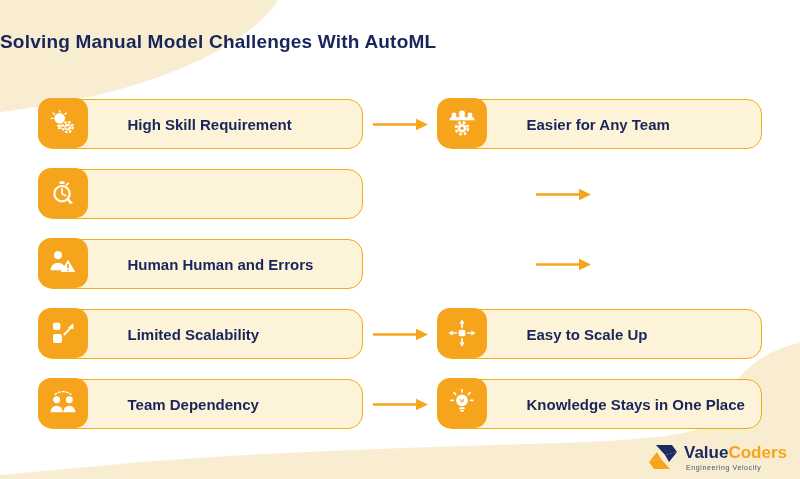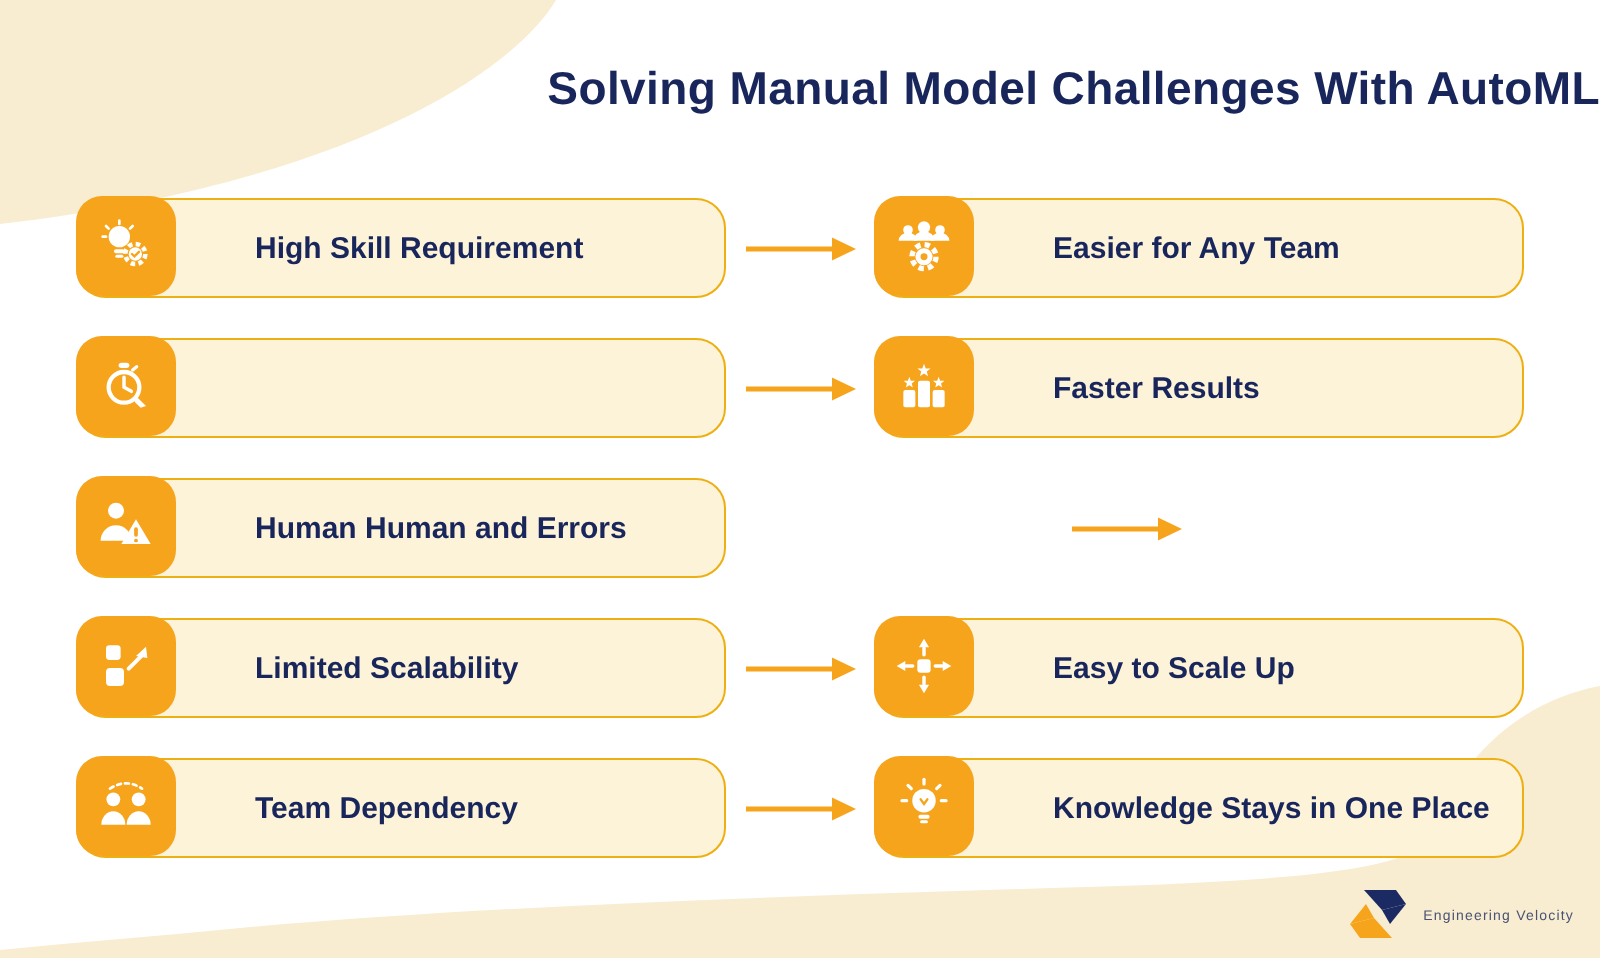--- a/index.html
+++ b/index.html
@@ -3,22 +3,22 @@
 <meta charset="utf-8">
 <style>
   html,body{margin:0;padding:0;}
   body{
     width:800px;height:479px;position:relative;overflow:hidden;
     background:#ffffff;
     font-family:"Liberation Sans", sans-serif;
   }
   .bg-svg{position:absolute;left:0;top:0;z-index:0;}
   .title{
-    position:absolute;left:0;top:31px;width:800px;text-align:right;
-    font-size:23px;font-weight:800;color:#18265B;letter-spacing:.2px;z-index:2;
+    position:absolute;left:0;top:31px;width:800px;text-align:left;
+    font-size:19px;font-weight:800;color:#18265B;letter-spacing:.2px;z-index:2;
   }
   #rows-layer{position:absolute;left:0;top:0;width:800px;height:479px;z-index:2;}
   .row{position:absolute;left:38px;width:724px;height:50px;display:flex;align-items:center;}
   .pill{
     box-sizing:border-box;width:325px;height:50px;flex:none;
     background:#FDF3D9;border:1.5px solid #EDAF12;border-radius:15px;
     display:flex;align-items:center;position:relative;
   }
   .icon-box{
     width:50px;height:50px;flex:none;margin:-1.5px 0 0 -1.5px;
@@ -118,37 +118,20 @@
             </svg>
           </span>
       </div>
     </div>
     <div class="arrow">
       <svg width="56" height="13" viewBox="0 0 56 13">
         <line x1="1" y1="6.5" x2="45" y2="6.5" stroke="#F7A41D" stroke-width="2.4"></line>
         <polygon points="56,6.5 44,0.8 44,12.2" fill="#F7A41D"></polygon>
       </svg>
     </div>
-    <div class="pill">
-      <div class="icon-box">
-        <span class="icon-slot">
-            <svg width="32" height="32" viewBox="0 0 48 48">
-              <g fill="#fff">
-                <rect x="8.5" y="27" width="9" height="13" rx="1.5"></rect>
-                <rect x="19.5" y="20" width="9" height="20" rx="1.5"></rect>
-                <rect x="30.5" y="27" width="9" height="13" rx="1.5"></rect>
-                <path d="M0,-4.5 L1.1,-1.5 L4.3,-1.4 L1.8,0.6 L2.6,3.6 L0,1.9 L-2.6,3.6 L-1.8,0.6 L-4.3,-1.4 L-1.1,-1.5 Z" transform="translate(13,21.5)"></path>
-                <path d="M0,-5.2 L1.3,-1.7 L4.9,-1.6 L2.1,0.7 L3,4.1 L0,2.2 L-3,4.1 L-2.1,0.7 L-4.9,-1.6 L-1.3,-1.7 Z" transform="translate(24,12.5)"></path>
-                <path d="M0,-4.5 L1.1,-1.5 L4.3,-1.4 L1.8,0.6 L2.6,3.6 L0,1.9 L-2.6,3.6 L-1.8,0.6 L-4.3,-1.4 L-1.1,-1.5 Z" transform="translate(35,21.5)"></path>
-              </g>
-            </svg>
-          </span>
-      </div>
-      <span class="pill-label">Faster Results</span>
-    </div>
   </div>
 
   <div class="row" style="top: 239px;">
     <div class="pill">
       <div class="icon-box">
         <span class="icon-slot">
             <svg width="32" height="32" viewBox="0 0 48 48">
               <g fill="#fff">
                 <circle cx="16.5" cy="12.5" r="6"></circle>
                 <path d="M5,35 a11.5,11.5 0 0 1 23,0 z"></path>
@@ -262,15 +245,18 @@
 </div>
 
 <div class="logo">
   <svg width="30" height="30" viewBox="0 0 30 30">
     <path d="M8 3 L24 3 L29 10 L17 13 Z" fill="#1B2A63"></path>
     <path d="M29 10 L17 13 L21 20 Z" fill="#1B2A63"></path>
     <path d="M22 27 L6 27 L1 20 L13 17 Z" fill="#F7A41D"></path>
     <path d="M1 20 L13 17 L9 10 Z" fill="#F7A41D"></path>
   </svg>
   <div class="logo-text">
+    <div class="logo-word">
+      <span class="v">Value</span><span class="c">Coders</span>
+    </div>
     <div class="logo-tagline">Engineering Velocity</div>
   </div>
 </div>
 
 </body></html>

